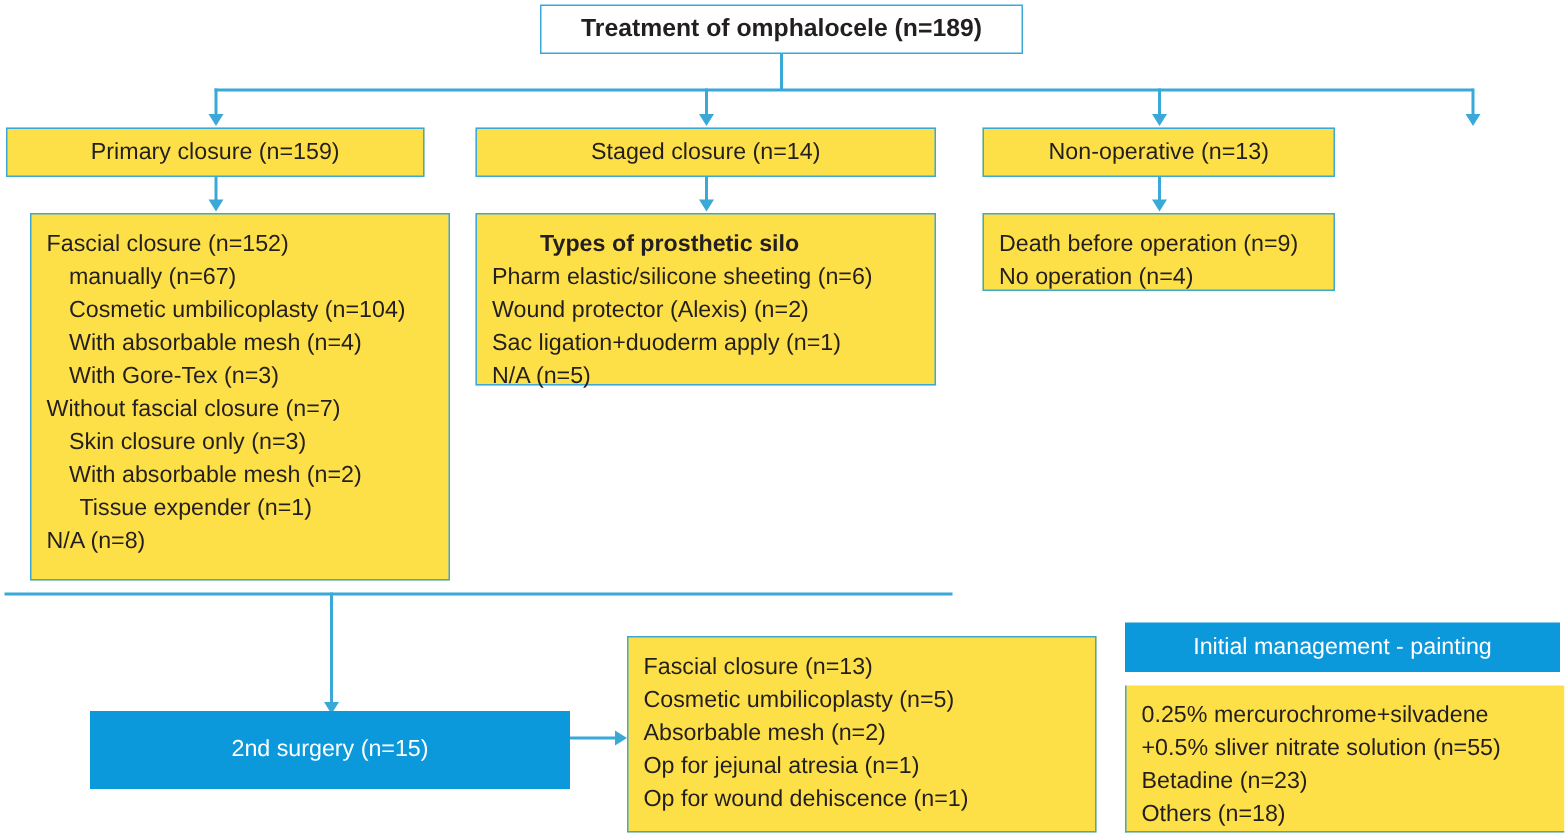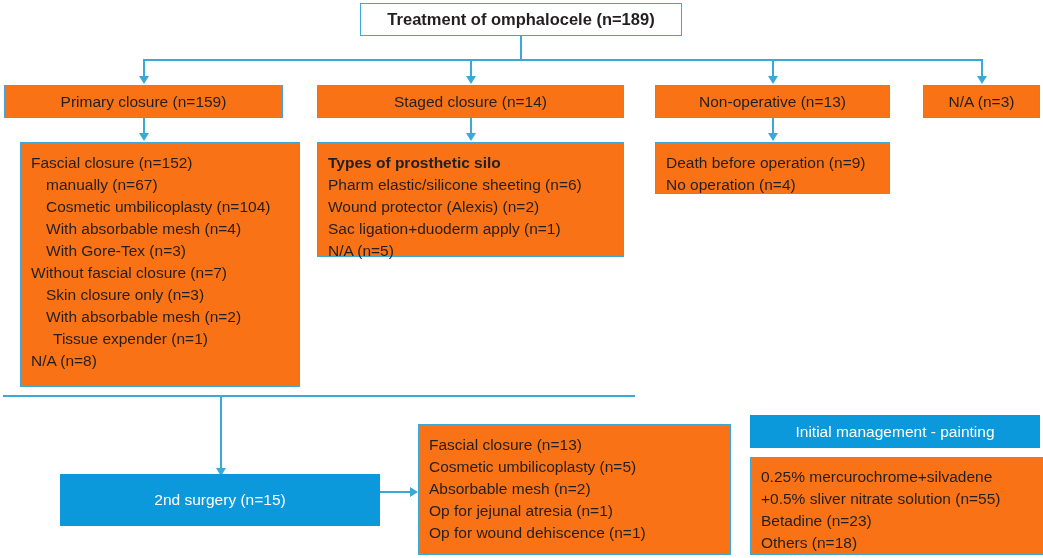--- a/index.html
+++ b/index.html
@@ -15,21 +15,21 @@
     position: relative;
     width: 1043px;
     height: 558px;
     background: #ffffff;
     overflow: hidden;
   }
   .box {
     position: absolute;
     box-sizing: border-box;
     border: 1.4px solid #3aa9d8;
-    background: #f97316;
+    background: #fde047;
     font-size: 15.5px;
     line-height: 1.42;
     color: #231f20;
   }
   .box.center {
     display: flex;
     align-items: center;
     justify-content: center;
     text-align: center;
   }
@@ -43,21 +43,21 @@
     font-size: 16.5px;
     background: #ffffff;
     border: 1.4px solid #3aa9d8;
   }
   .list {
     padding: 9px 10px 8px 10px;
   }
   .list .li {
     white-space: nowrap;
   }
-  .li.bold { font-weight: bold; }
+  .li.bold { font-weight: bold; margin-left: 32px; }
   .i1 { padding-left: 0px; }
   .i2 { padding-left: 15px; }
   .i3 { padding-left: 22px; }
 
   .panel-head {
     position: absolute;
     box-sizing: border-box;
     background: #0c99dc;
     color: #ffffff;
     display: flex;
@@ -118,23 +118,20 @@
   </div>
 
   <div class="box center" style="left:317px; top:85px; width:307px; height:33px;">
     <span>Staged closure (n=14)</span>
   </div>
 
   <div class="box center" style="left:655px; top:85px; width:235px; height:33px;">
     <span>Non-operative (n=13)</span>
   </div>
 
-  <div class="box center" style="left:923px; top:85px; width:117px; height:33px;">
-    <span>N/A (n=3)</span>
-  </div>
 
   <div class="ln vln" style="left:143px; top:118px; height:16px;"></div>
   <div class="arrow-d" style="left:138.5px; top:133px;"></div>
 
   <div class="ln vln" style="left:470px; top:118px; height:16px;"></div>
   <div class="arrow-d" style="left:465.5px; top:133px;"></div>
 
   <div class="ln vln" style="left:772px; top:118px; height:16px;"></div>
   <div class="arrow-d" style="left:767.5px; top:133px;"></div>
 

